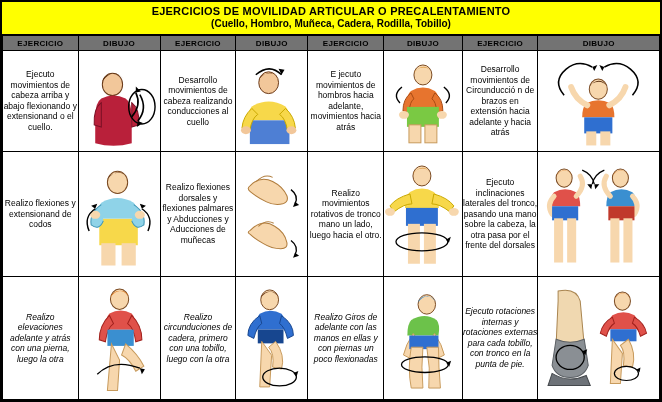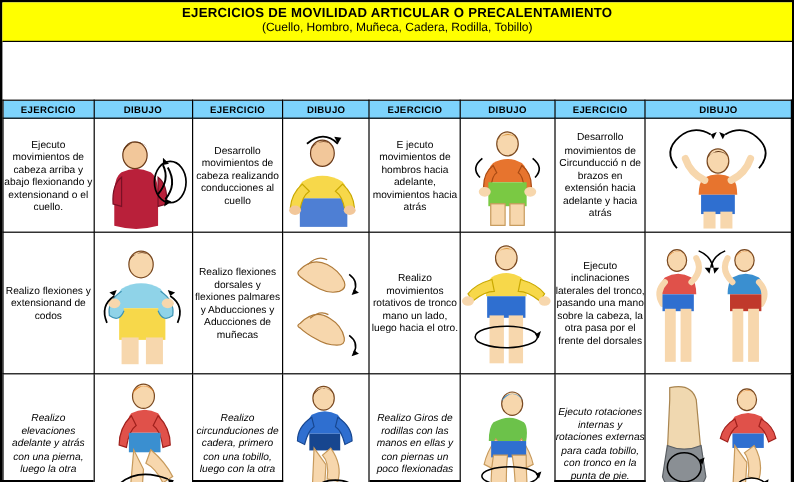--- a/index.html
+++ b/index.html
@@ -8,50 +8,49 @@
     background:#ffffff;
     font-family:"Liberation Sans", sans-serif;
     overflow:hidden;
   }
   .sheet{
     width:662px;height:402px;
     box-sizing:border-box;
     border:2px solid #000;
     display:flex;flex-direction:column;
     background:#fff;
-    gap:48px;
   }
   .title-bar{
     background:#ffff00;
     border-bottom:1px solid #000;
     text-align:center;
     padding:3px 2px 4px 2px;
     flex:0 0 auto;
   }
   .title-line1{
     font-size:11px;font-weight:bold;color:#000;letter-spacing:.2px;
     line-height:13px;
   }
   .title-line2{
-    font-size:10px;font-weight:normal;color:#000;
+    font-size:10px;font-weight:bold;color:#000;
     line-height:12px;
   }
   table.grid{
     border-collapse:collapse;
     width:100%;
     table-layout:fixed;
     flex:1 1 auto;
   }
   table.grid td,table.grid th{
     border:1px solid #000;
     vertical-align:middle;
     padding:0;
   }
   th.head{
-    background:#7dd3fc;
+    background:#737373;
     font-size:8px;
     font-weight:bold;
     height:14px;
     text-align:center;
     letter-spacing:.3px;
   }
   td.text{
     font-size:8.5px;
     line-height:10.5px;
     text-align:center;
@@ -278,21 +277,21 @@
             <path d="M24 32 q11 -6 22 0 q4 4 4 16 l-30 0 q0 -12 4 -16z" fill="#2f6fd0"></path>
             <path d="M24 34 q-12 8 -12 20 l6 3 q3 -12 8 -15z" fill="#2f6fd0" stroke="#17468f" stroke-width="1"></path>
             <path d="M46 34 q12 8 12 20 l-6 3 q-3 -12 -8 -15z" fill="#2f6fd0" stroke="#17468f" stroke-width="1"></path>
             <rect x="22" y="48" width="26" height="14" fill="#17468f"></rect>
             <path d="M26 60 l-2 46 l10 0 l2 -32z" fill="#f7d7ad" stroke="#c79a5c" stroke-width="1"></path>
             <path d="M40 60 q10 14 6 28 l-9 -2 q2 -14 -4 -20z" fill="#f7d7ad" stroke="#c79a5c" stroke-width="1"></path>
             <ellipse cx="44" cy="96" rx="17" ry="9" fill="none" stroke="#000" stroke-width="1.3"></ellipse>
             <path d="M58 92 l5 -2 l-2 6z" fill="#000"></path>
           </svg>
         </td>
-        <td class="text">Realizo Giros de rodillas con las manos en ellas y con piernas un poco flexionadas</td>
+        <td class="text">Realizo Giros de adelante con las manos en ellas y con piernas un poco flexionadas</td>
         <td class="draw">
           <svg class="fig" viewBox="0 0 80 113" xmlns="http://www.w3.org/2000/svg" aria-hidden="true">
             <ellipse cx="44" cy="22" rx="9" ry="10" fill="#f7d7ad" stroke="#7a4a22" stroke-width="1"></ellipse>
             <path d="M35 20 q9 -12 18 -1 q-4 -7 -12 -5 q-5 2 -6 6z" fill="#3e90d0"></path>
             <path d="M28 38 q14 -8 26 0 q4 4 2 16 l-32 0 q0 -12 4 -16z" fill="#6cc24a"></path>
             <path d="M30 52 q-8 12 -10 22 l8 4 q4 -14 8 -18z" fill="#f7d7ad" stroke="#c79a5c" stroke-width="1"></path>
             <path d="M52 52 q8 12 10 22 l-8 4 q-4 -14 -8 -18z" fill="#f7d7ad" stroke="#c79a5c" stroke-width="1"></path>
             <rect x="26" y="54" width="30" height="14" fill="#2f6fd0"></rect>
             <path d="M28 66 q-4 22 0 42 l12 0 q-2 -22 0 -42z" fill="#f7d7ad" stroke="#c79a5c" stroke-width="1"></path>
             <path d="M44 66 q4 22 2 42 l12 0 q-2 -22 -2 -42z" fill="#f7d7ad" stroke="#c79a5c" stroke-width="1"></path>

